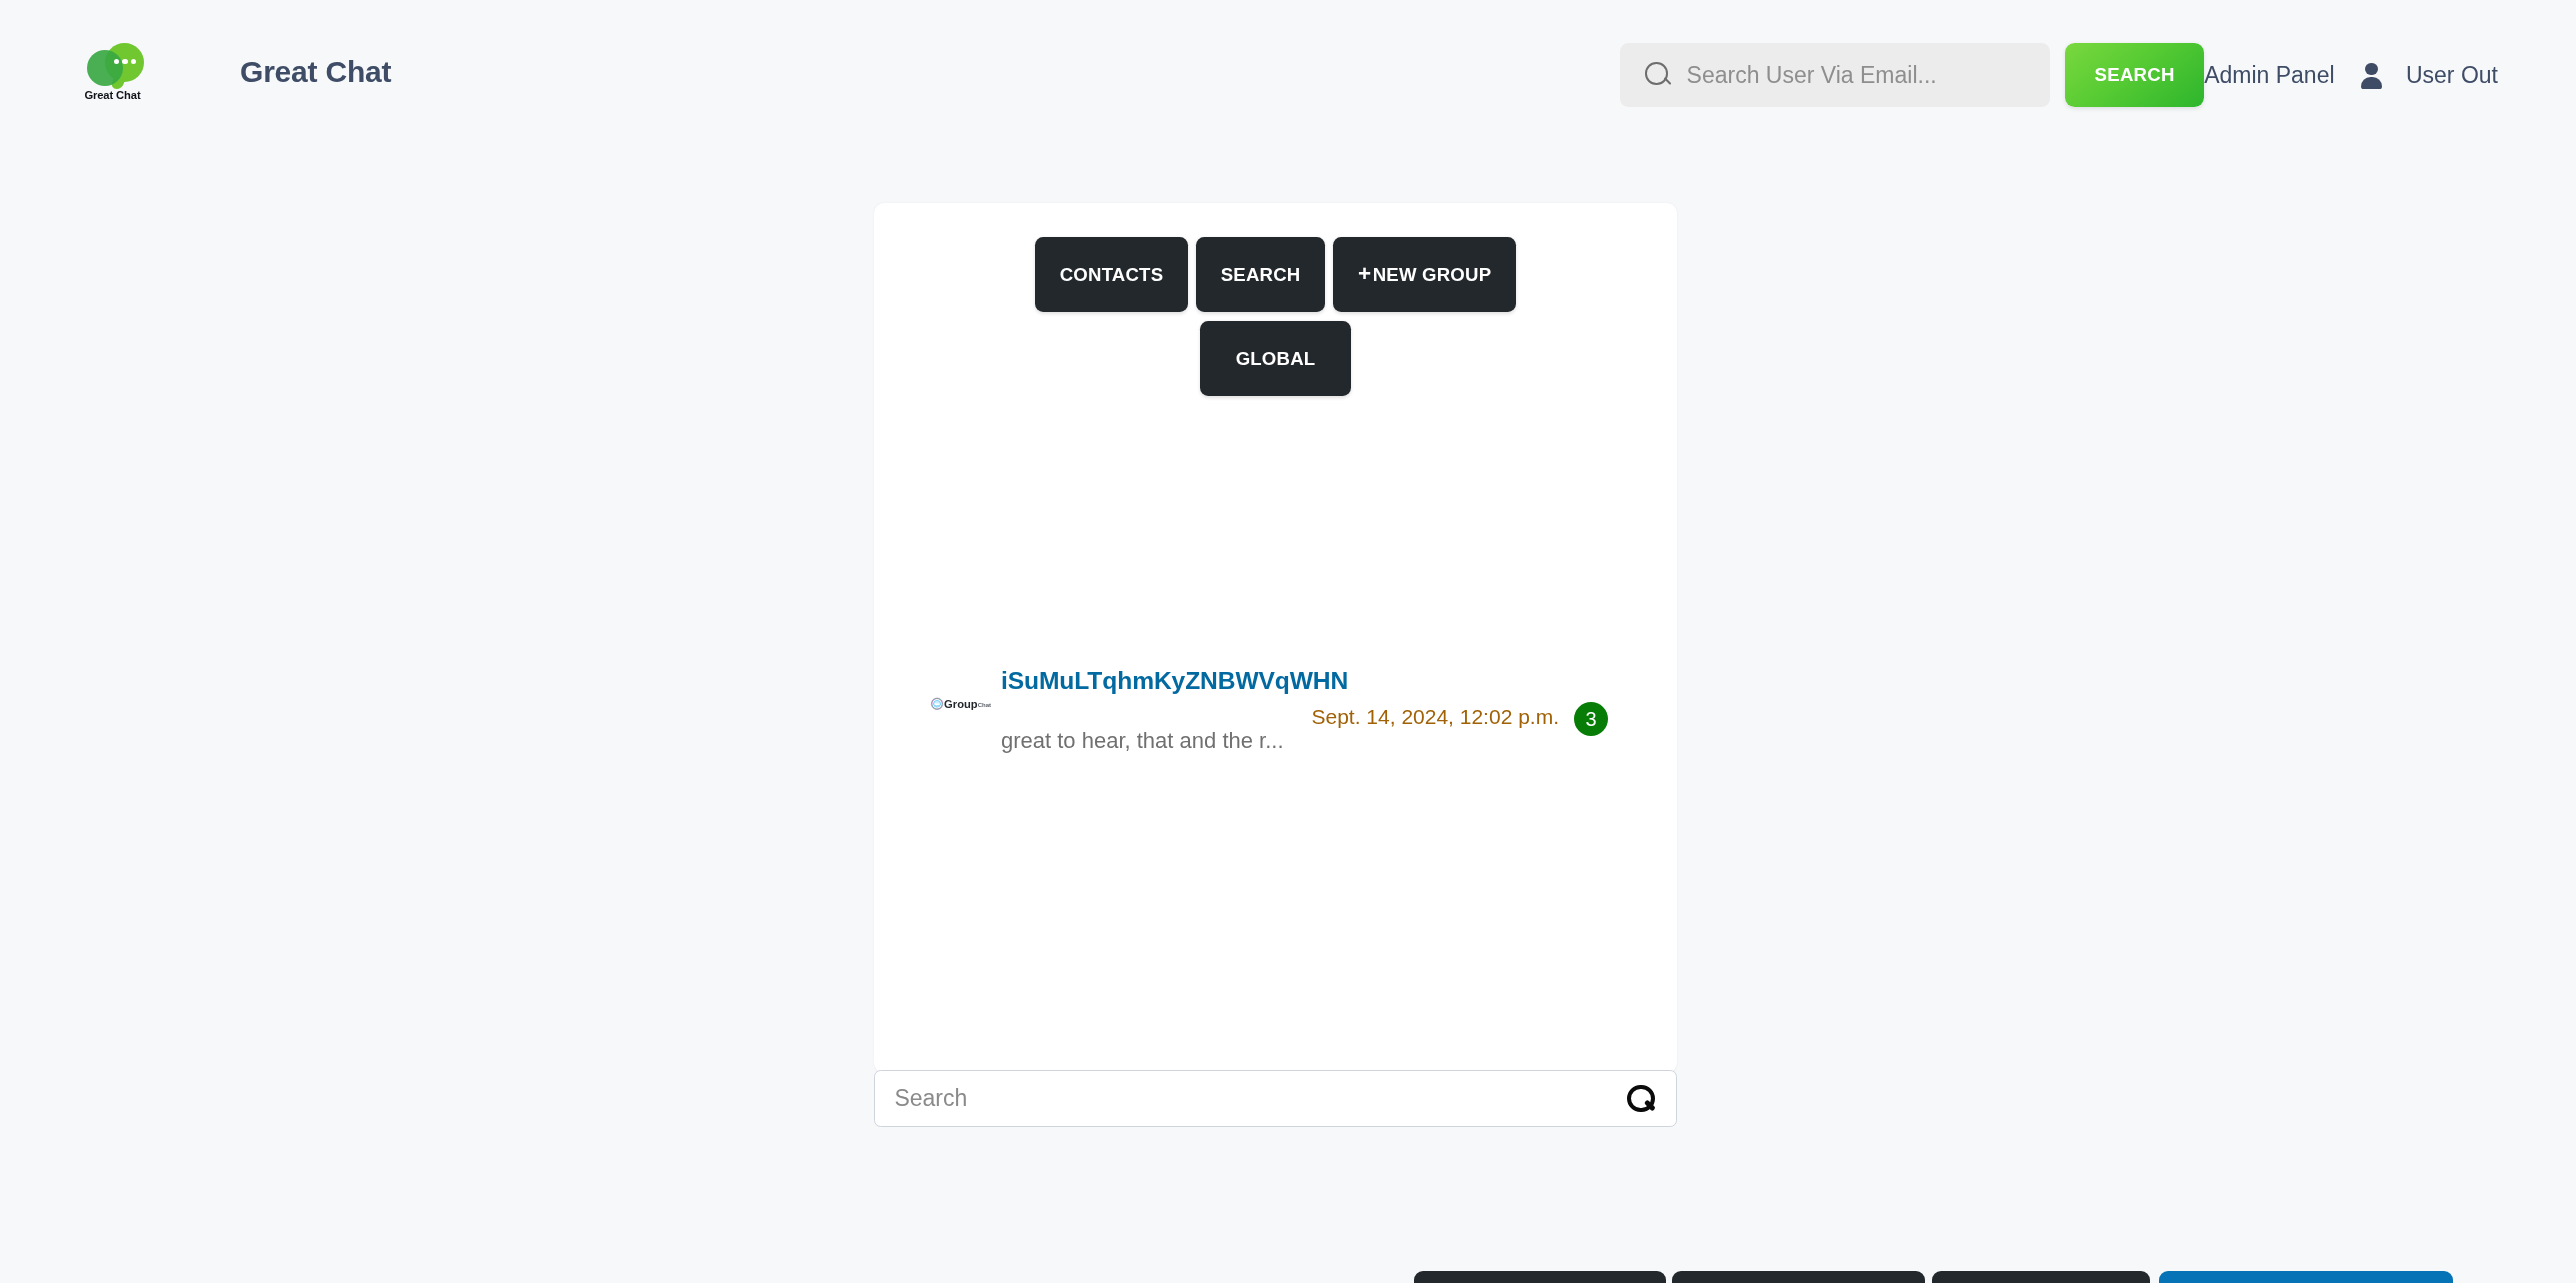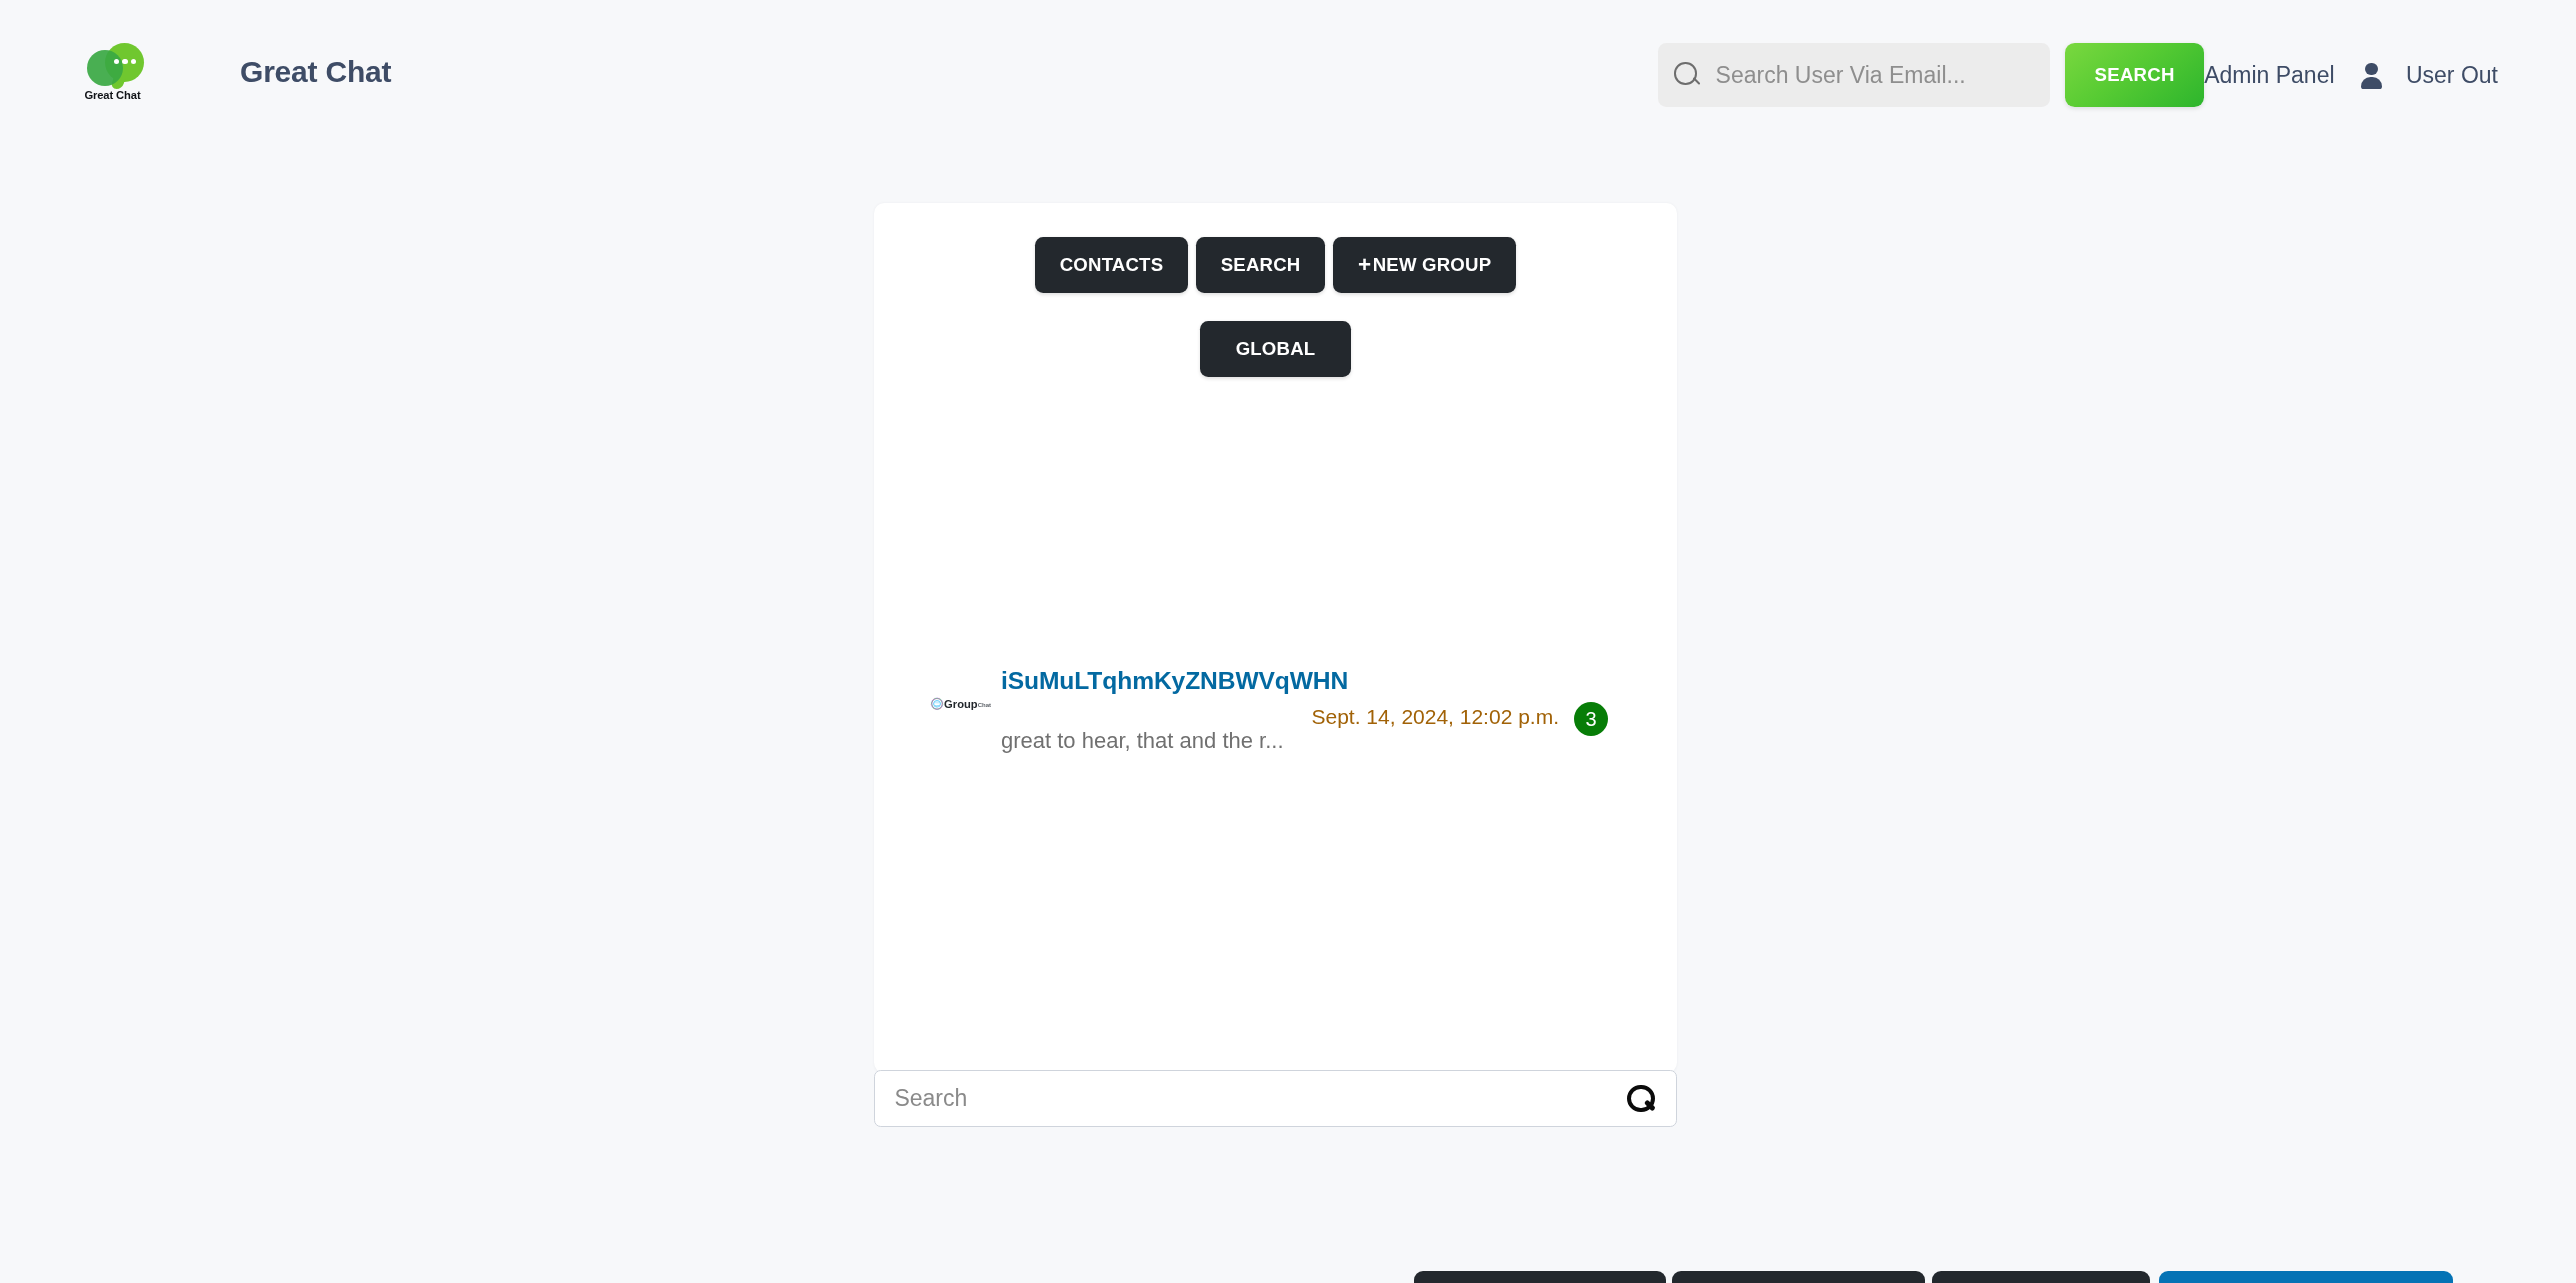--- a/index.html
+++ b/index.html
@@ -98,27 +98,27 @@
   .header-right {
     position: absolute;
     right: 78px;
     top: 43px;
     display: flex;
     align-items: center;
     gap: 0;
   }
 
   .search-box {
-    width: 392px;
+    width: 430px;
     height: 64px;
     background: #ececec;
     border-radius: 8.2px;
     display: flex;
     align-items: center;
-    padding-left: 14px;
+    padding-left: 23px;
     gap: 13.4px;
   }
   .search-box .mag {
     width: 30px; height: 30px;
     flex: 0 0 30px;
     position: relative;
   }
   .search-box .mag::before {
     content: "";
     position: absolute;
@@ -230,21 +230,21 @@
   }
   .tab-btn {
     background: #23282d;
     color: #ffffff;
     border: none;
     border-radius: 8.2px;
     font-family: "Liberation Sans", sans-serif;
     font-size: 18.6px;
     font-weight: 700;
     letter-spacing: 0.2px;
-    height: 56px;
+    height: 75px;
     padding: 0 25px;
     cursor: pointer;
     box-shadow: 0 1.5px 3.7px rgba(0,0,0,0.12);
     display: inline-flex;
     align-items: center;
     justify-content: center;
     white-space: nowrap;
   }
   .tab-btn .plus-icon {
     font-size: 22.4px;

